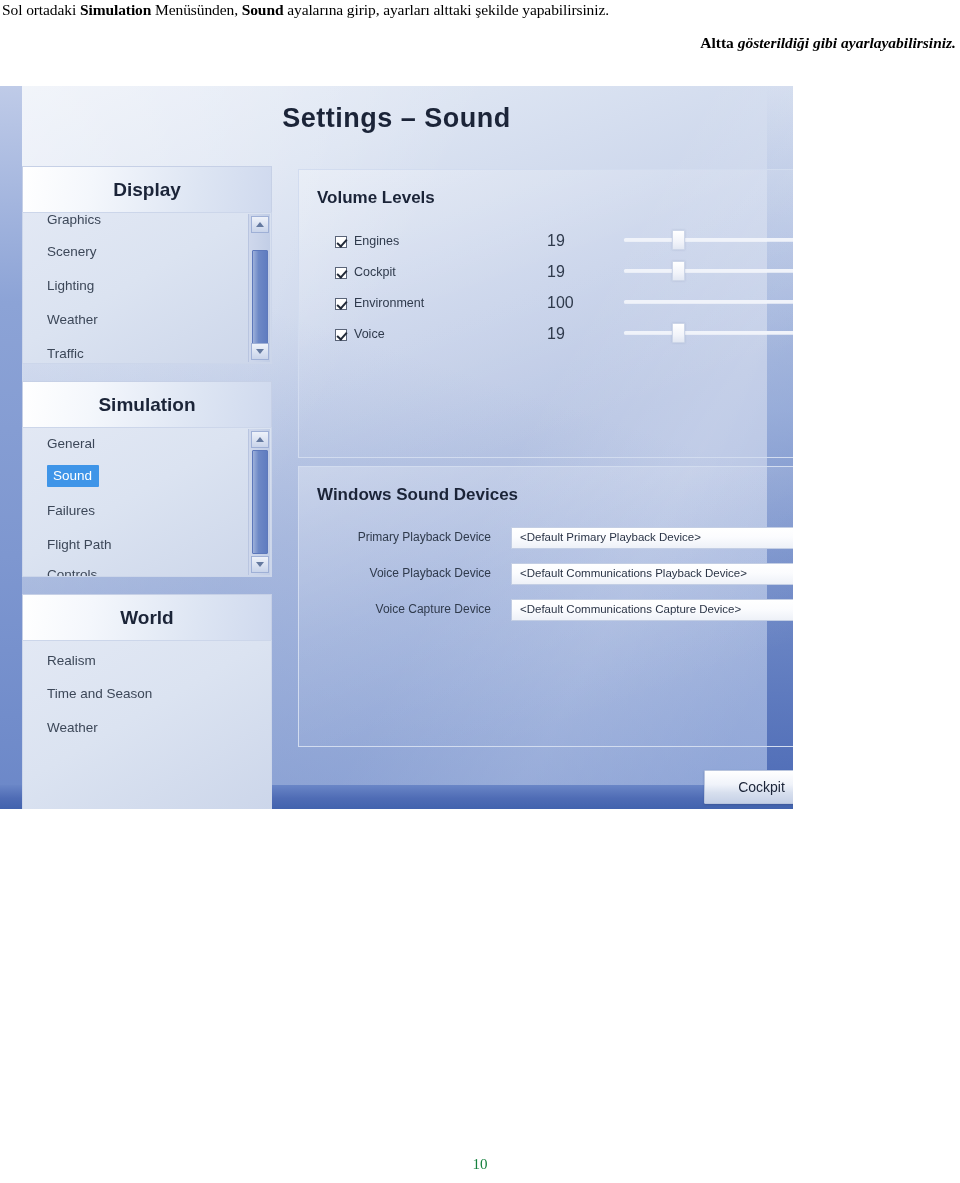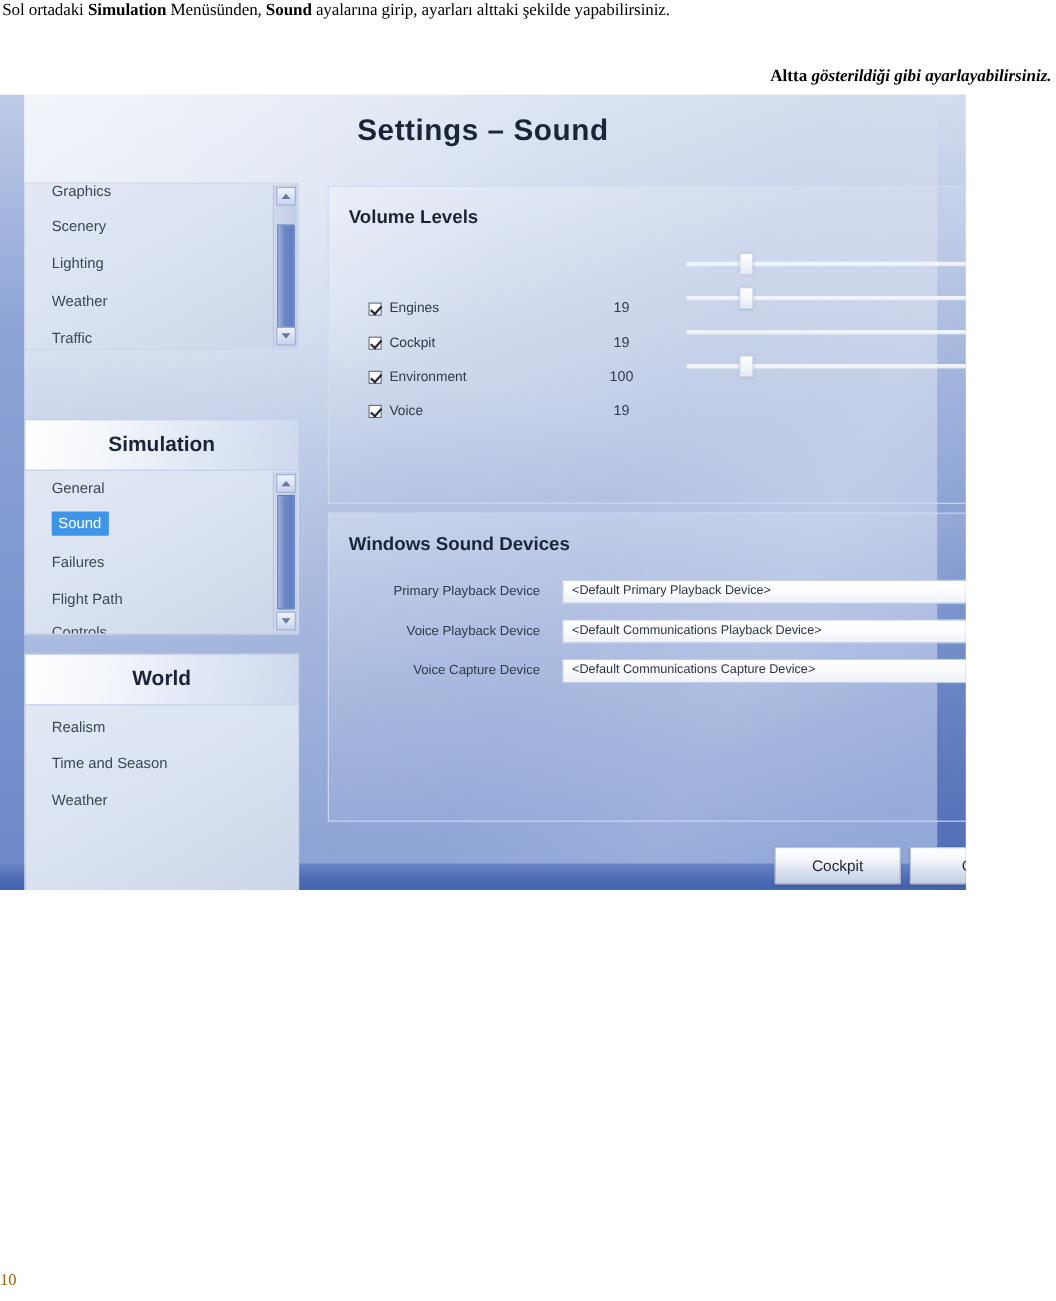--- a/index.html
+++ b/index.html
@@ -16,31 +16,31 @@
     font-family:"Liberation Serif", serif;
     color:#000;
   }
   .doc-line1{
     top:0px;left:2px;right:6px;
     font-size:15.5px;line-height:20px;
     letter-spacing:-0.1px;
   }
   .doc-line1 b{font-weight:bold;}
   .doc-line2{
-    top:60px;left:0;right:4px;
+    top:33px;left:0;right:4px;
     text-align:right;
     font-size:15.5px;line-height:20px;
     font-weight:bold;
   }
   .doc-line2 .ital{font-style:italic;}
 
   
   .figure{
     position:absolute;
-    left:0px;top:86px;width:878px;height:723px;
+    left:0px;top:86px;width:793px;height:723px;
     overflow:hidden;
     background:linear-gradient(160deg,#e8edf7 0%, #dce4f2 18%, #b9c6e4 55%, #9fb2de 100%);
     font-family:"Liberation Sans", sans-serif;
   }
   
   .sheen1{
     position:absolute;left:0;top:0;width:100%;height:100%;
     background:linear-gradient(118deg, rgba(255,255,255,0.45) 0%, rgba(255,255,255,0.18) 26%,
                rgba(255,255,255,0.0) 42%, rgba(255,255,255,0.0) 60%, rgba(255,255,255,0.16) 76%,
                rgba(255,255,255,0.0) 92%);
@@ -140,36 +140,36 @@
                rgba(255,255,255,0.0) 70%);
     box-sizing:border-box;
     text-decoration:underline;
   }
   .panel-title{
     position:absolute;left:18px;top:18px;
     font-size:17px;font-weight:bold;color:#1b2438;
   }
 
   
-  .vol-row{position:absolute;left:36px;height:18px;margin-top:40px;}
+  .vol-row{position:absolute;left:36px;height:18px;}
   .chk{
     display:inline-block;width:12px;height:12px;vertical-align:-2px;
     background:#ffffff;border:1px solid #5a6478;position:relative;
     box-sizing:border-box;
   }
   .chk::after{
     content:"";position:absolute;left:3px;top:0px;width:4px;height:8px;
     border:solid #222a38;border-width:0 2px 2px 0;transform:rotate(42deg);
   }
   .vol-label{
     font-size:12.5px;color:#2f3a4c;margin-left:7px;vertical-align:1px;
   }
   .vol-value{
-    position:absolute;left:212px;top:0;width:36px;text-align:center;
-    font-size:13px;color:#2f3a4c;
+    position:absolute;left:212px;top:0;width:36px;text-align:left;
+    font-size:16px;color:#2f3a4c;
   }
   .slider{
     position:absolute;left:623px;height:18px;width:285px;
   }
   .slider .track{
     position:absolute;left:0;right:0;top:8px;height:3px;
     background:#f0f3fa;border-radius:2px;
     box-shadow:0 1px 0 rgba(255,255,255,0.6);
   }
   .slider .thumb{
@@ -209,41 +209,42 @@
     position:absolute;height:34px;width:115px;
     background:linear-gradient(180deg,#ffffff 0%, #f0f3fa 42%, #d7dfee 68%, #c5d0e6 100%);
     border:1px solid #b8c4dd;box-sizing:border-box;border-radius:1px;
     font-size:14px;color:#1b2438;
     display:flex;align-items:center;justify-content:center;
     box-shadow:0 1px 2px rgba(40,60,110,0.35);
   }
 
   
   .page-num{
-    position:absolute;left:0;right:0;top:1156px;
-    font-family:"Liberation Serif", serif;font-size:15px;color:#a16207;
+    position:absolute;left:0;right:0;top:1156px;text-align:center;
+    font-family:"Liberation Serif", serif;font-size:15px;color:#15803d;
   }
 </style>
 </head>
 <body>
 
 <div class="doc-text doc-line1"><span>Sol ortadaki </span><b>Simulation</b><span> Menüsünden, </span><b>Sound</b><span> ayalarına girip, ayarları alttaki şekilde yapabilirsiniz.</span></div>
 
 <div class="doc-text doc-line2"><span>Altta </span><span class="ital">gösterildiği gibi ayarlayabilirsiniz.</span></div>
 
 <div class="figure">
   <div class="sheen1"></div>
   <div class="sheen2"></div>
   <div class="leftband"></div>
   <div class="rightband"></div>
   <div class="bottomband"></div>
 
   <div class="dlg-title">Settings – Sound</div>
 
   <div class="nav" style="top:80px;">
+    <div class="nav-header">Display</div>
     <div class="nav-list scrollable" style="height:152px;">
       <div class="nav-item clipped-top"><span>Graphics</span></div>
       <div class="nav-item"><span>Scenery</span></div>
       <div class="nav-item"><span>Lighting</span></div>
       <div class="nav-item"><span>Weather</span></div>
       <div class="nav-item"><span>Traffic</span></div>
       <div class="scrollbar">
         <div class="sb-arrow up">
             <i></i>
           </div>

